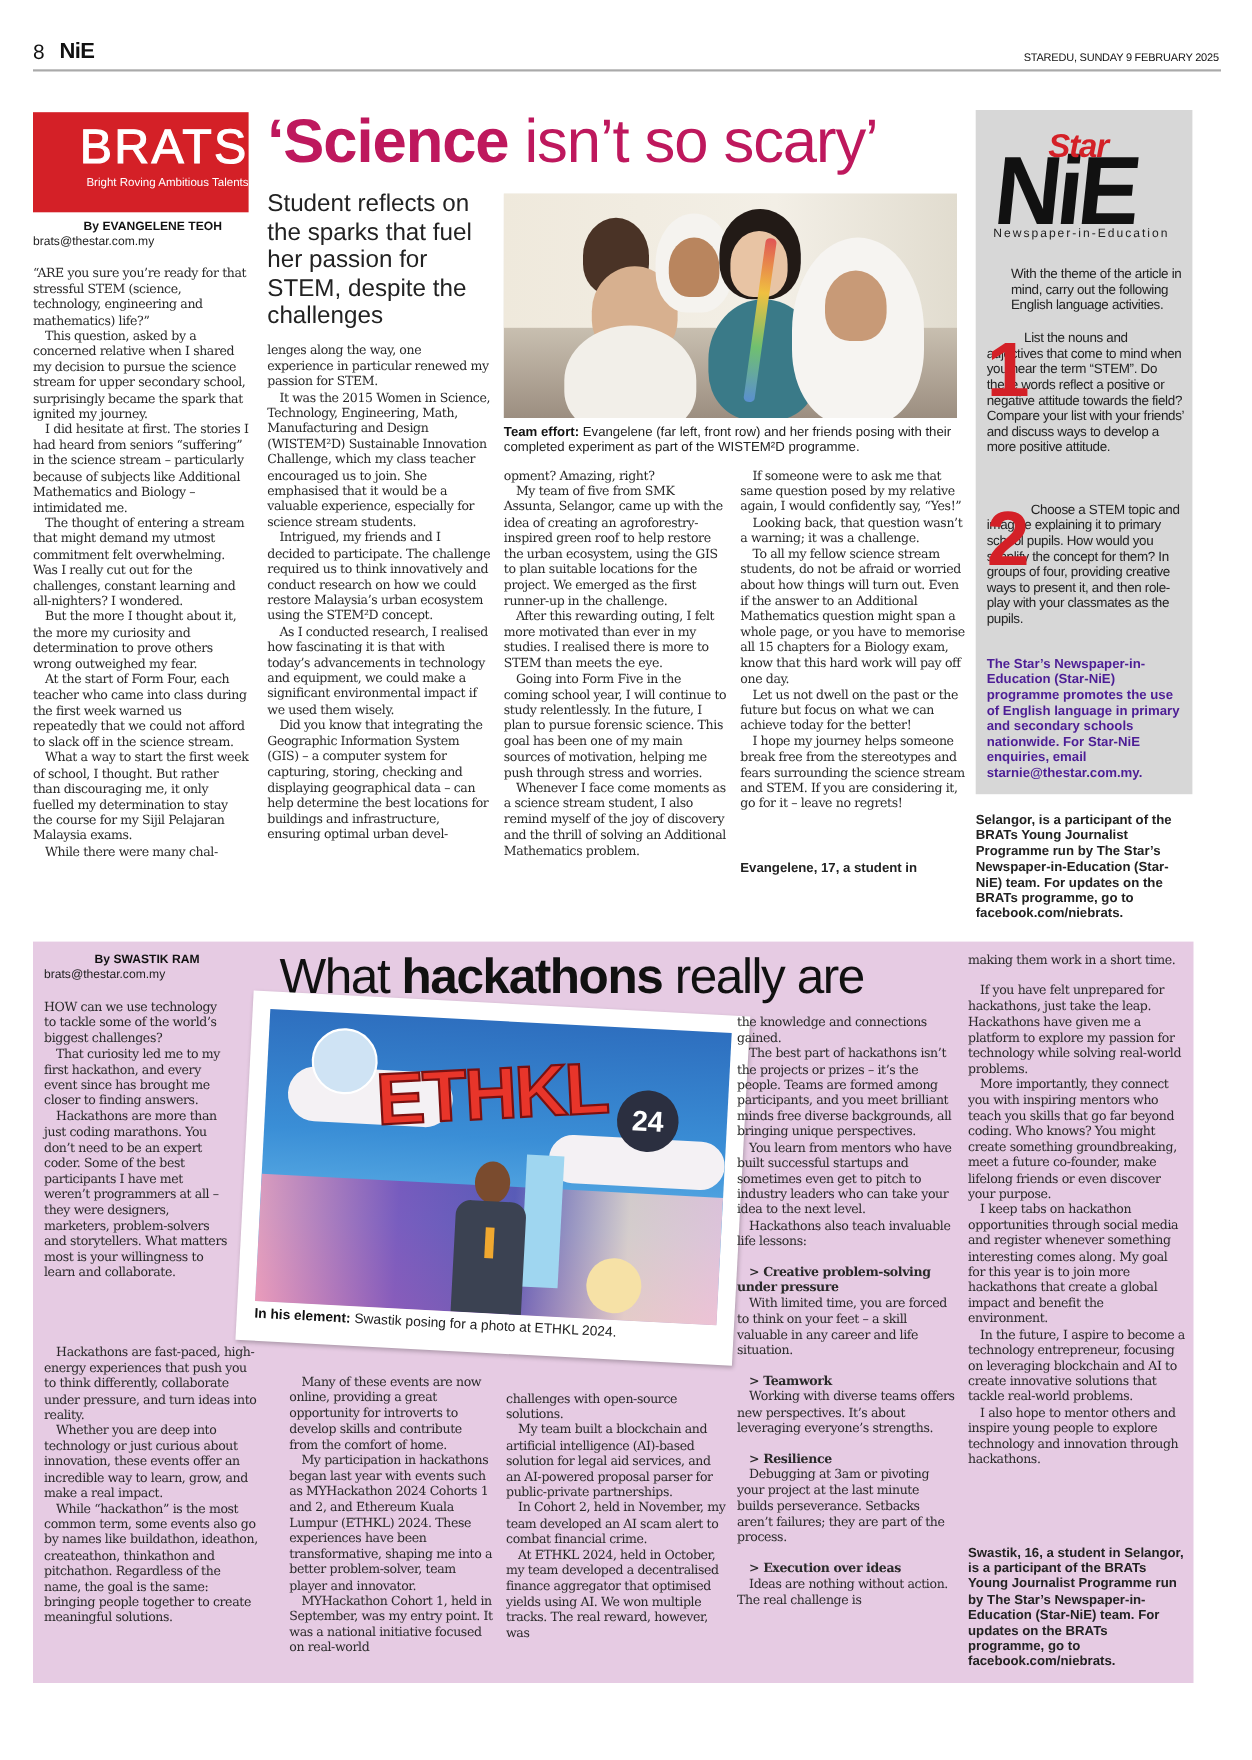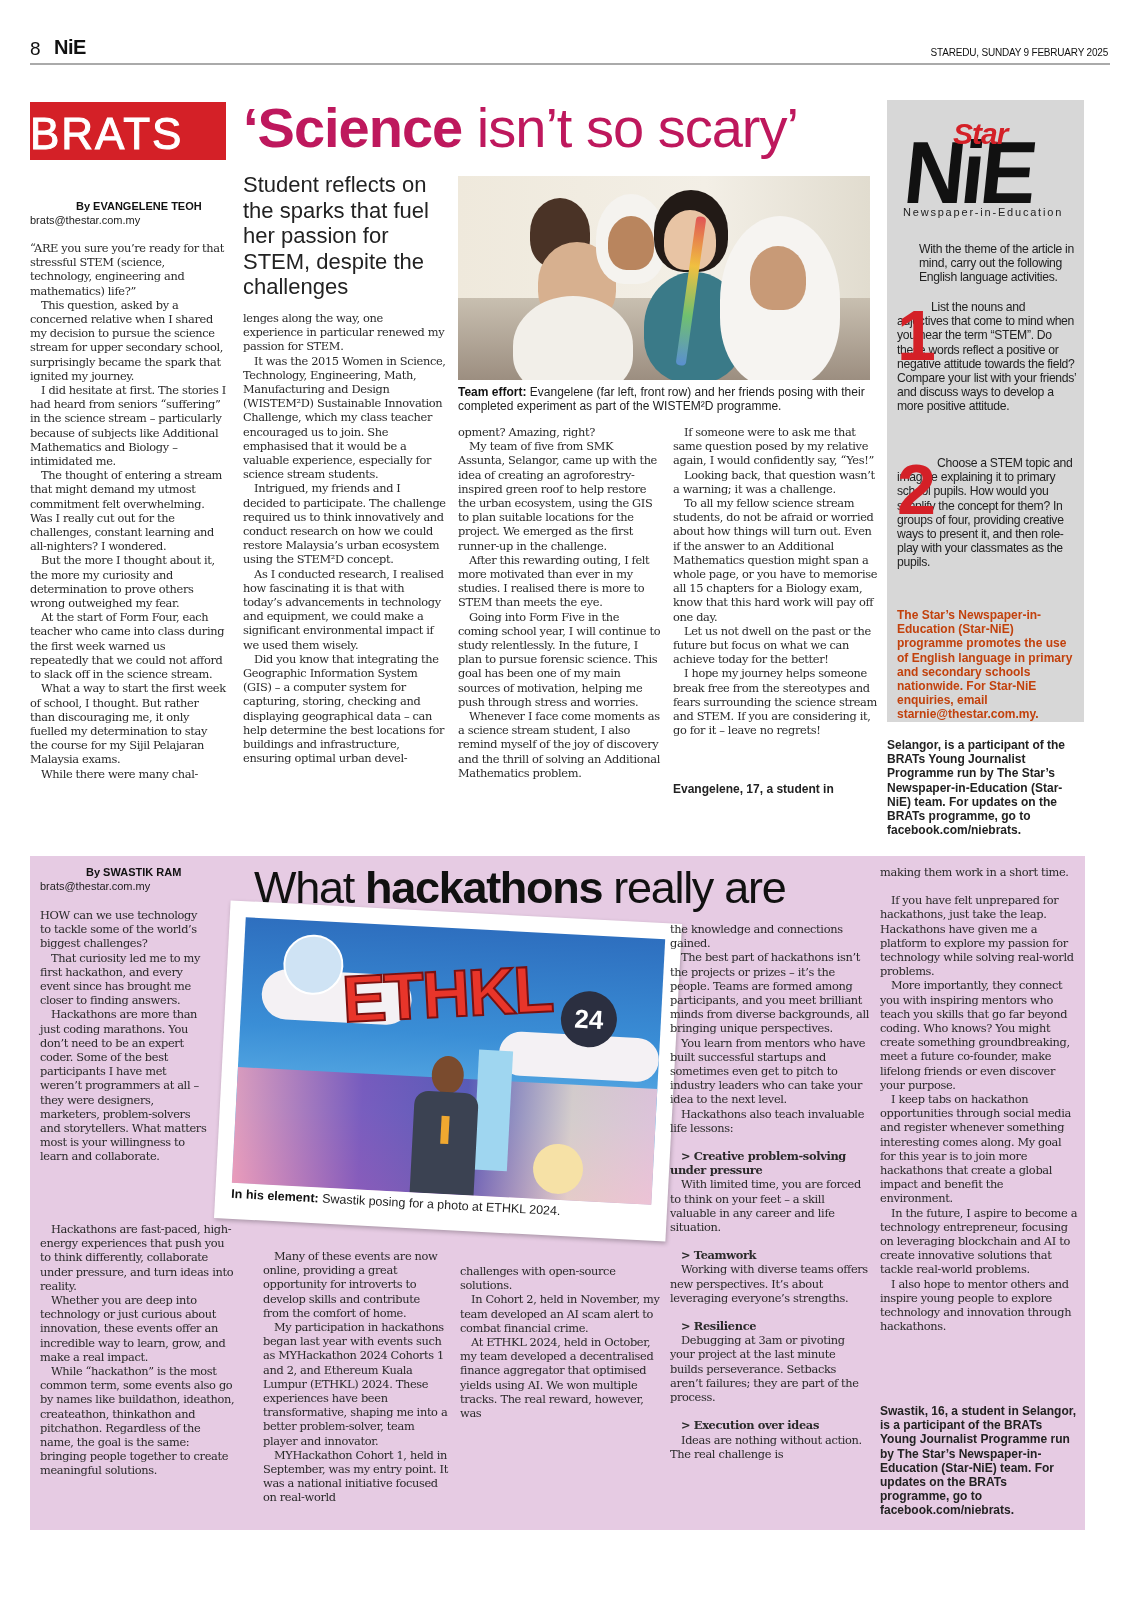--- a/index.html
+++ b/index.html
@@ -7,21 +7,21 @@
   body { position: relative; font-family: "DejaVu Serif", serif; color: #222; }
   .abs { position: absolute; }
 
   
   #pg-num { left: 30px; top: 38px; font-family: "Liberation Sans", sans-serif; font-size: 19px; color:#111; }
   #pg-section { left: 54px; top: 36px; font-family: "Liberation Sans", sans-serif; font-size: 20px; font-weight: bold; color:#111; letter-spacing:-0.5px; }
   #pg-date { right: 30px; top: 47px; font-family: "Liberation Sans", sans-serif; font-size: 10px; color:#111; letter-spacing:-0.2px; }
   #pg-rule { left: 30px; top: 63px; width: 1080px; height: 2px; background: #aaa; }
 
   
-  #brats-logo { left: 30px; top: 102px; width: 196px; height: 58px; background: #d42027; color: #fff; text-align:left; }
+  #brats-logo { left: 30px; top: 102px; width: 196px; height: 91px; background: #d42027; color: #fff; text-align:right; }
   #brats-logo .big { font-family: "Liberation Sans", sans-serif; font-size: 44px; letter-spacing: 2px; line-height: 52px; padding-top: 6px; font-weight: normal; -webkit-text-stroke: 1px #fff; }
   #brats-logo .small { font-family: "Liberation Sans", sans-serif; font-size: 10.5px; line-height: 12px; }
 
   .byline { font-family: "Liberation Sans", sans-serif; font-size: 11px; font-weight: bold; color:#111;margin-left:46px; }
   .email { font-family: "Liberation Sans", sans-serif; font-size: 11px; color:#222; }
 
   .col { font-family: "DejaVu Serif", serif; font-size: 11.4px; line-height: 14.2px; color: #2a2a2a; letter-spacing: -0.35px; }
   .col p { text-indent: 11px; }
   .col p.first { text-indent: 0; }
   .col p.gap { margin-top: 14px; }
@@ -40,21 +40,21 @@
   #caption1 b { font-weight: bold; color:#111; }
 
   
   #nie-box { left: 887px; top: 100px; width: 197px; height: 622px; background: #d7d7d7; }
   #nie-logo { left: 903px; top: 113px; width: 170px; height: 100px; }
   #nie-logo .star { position:absolute; left: 50px; top: 4px; font-family:"Liberation Sans",sans-serif; font-style: italic; font-weight: bold; font-size: 30px; color:#d42027; letter-spacing:-1px; }
   #nie-logo .nie { position:absolute; left: 2px; top: 18px; font-family:"Liberation Sans",sans-serif; font-weight: bold; font-size: 84px; line-height: 84px; color:#111; letter-spacing:-4px; transform: skewX(-6deg) scaleY(1.05); }
   #nie-tag { left: 903px; top: 206px; font-family: "Liberation Sans", sans-serif; font-size: 11px; letter-spacing: 1.8px; color:#222; }
   .nie-text { font-family: "Liberation Sans", sans-serif; font-size: 12.2px; line-height: 14.2px; color:#222; letter-spacing:-0.3px; }
   .bignum { position:absolute; font-family:"Liberation Sans",sans-serif; font-weight:bold; color:#d42027; font-size: 70px; line-height: 60px; }
-  #nie-promo { left: 897px; top: 596px; width: 182px; font-family: "Liberation Sans", sans-serif; font-size: 12px; line-height: 14.2px; font-weight: bold; color:#c2410c;margin-top:12px; }
+  #nie-promo { left: 897px; top: 596px; width: 182px; font-family: "Liberation Sans", sans-serif; font-size: 12px; line-height: 14.2px; font-weight: bold; color:#4c1d95; }
   #bio1 { left: 887px; top: 738px; width: 197px; font-family: "Liberation Sans", sans-serif; font-size: 12px; line-height: 14.2px; font-weight: bold; color:#222; }
   #bio1-start { left: 673px; top: 782px; font-family: "Liberation Sans", sans-serif; font-size: 12px; font-weight: bold; color:#222; }
 
   
   #story2 { left: 30px; top: 856px; width: 1055px; height: 674px; background: #e6cbe3; }
   #headline2 { left: 254px; top: 862px; font-family: "Liberation Sans", sans-serif; font-size: 45px; line-height: 52px; color:#111; letter-spacing:-1.3px; white-space: nowrap; }
   #headline2 .b { font-weight: bold; }
 
   #photo2-frame { left: 222px; top: 912px; width: 452px; height: 318px; background:#fff; transform: rotate(3deg); transform-origin: center; box-shadow: 1px 2px 4px rgba(0,0,0,0.25); }
   #photo2 { position:absolute; left: 16px; top: 16px; width: 420px; height: 266px; overflow:hidden;
@@ -195,27 +195,28 @@
 </div>
 
 <div class="abs col" style="left:263px;top:1249px;width:185px;">
   <p>Many of these events are now online, providing a great opportunity for introverts to develop skills and contribute from the comfort of home.</p>
   <p>My participation in hackathons began last year with events such as MYHackathon 2024 Cohorts 1 and 2, and Ethereum Kuala Lumpur (ETHKL) 2024. These experiences have been transformative, shaping me into a better problem-solver, team player and innovator.</p>
   <p>MYHackathon Cohort 1, held in September, was my entry point. It was a national initiative focused on real-world</p>
 </div>
 
 <div class="abs col" style="left:460px;top:1264px;width:200px;">
   <p class="first">challenges with open-source solutions.</p>
+  <p>My team built a blockchain and artificial intelligence (AI)-based solution for legal aid services, and an AI-powered proposal parser for public-private partnerships.</p>
   <p>In Cohort 2, held in November, my team developed an AI scam alert to combat financial crime.</p>
   <p>At ETHKL 2024, held in October, my team developed a decentralised finance aggregator that optimised yields using AI. We won multiple tracks. The real reward, however, was</p>
 </div>
 
 <div class="abs col" style="left:670px;top:922px;width:200px;">
   <p class="first">the knowledge and connections gained.</p>
-  <p>The best part of hackathons isn’t the projects or prizes – it’s the people. Teams are formed among participants, and you meet brilliant minds from diverse backgrounds, all bringing unique perspectives.</p>
+  <p>The best part of hackathons isn’t the projects or prizes – it’s the people. Teams are formed among participants, and you meet brilliant minds free diverse backgrounds, all bringing unique perspectives.</p>
   <p>You learn from mentors who have built successful startups and sometimes even get to pitch to industry leaders who can take your idea to the next level.</p>
   <p>Hackathons also teach invaluable life lessons:</p>
   <p class="gap"><b class="sub">&gt; Creative problem-solving under pressure</b></p>
   <p>With limited time, you are forced to think on your feet – a skill valuable in any career and life situation.</p>
   <p class="gap"><b class="sub">&gt; Teamwork</b></p>
   <p>Working with diverse teams offers new perspectives. It’s about leveraging everyone’s strengths.</p>
   <p class="gap"><b class="sub">&gt; Resilience</b></p>
   <p>Debugging at 3am or pivoting your project at the last minute builds perseverance. Setbacks aren’t failures; they are part of the process.</p>
   <p class="gap"><b class="sub">&gt; Execution over ideas</b></p>
   <p>Ideas are nothing without action. The real challenge is</p>

